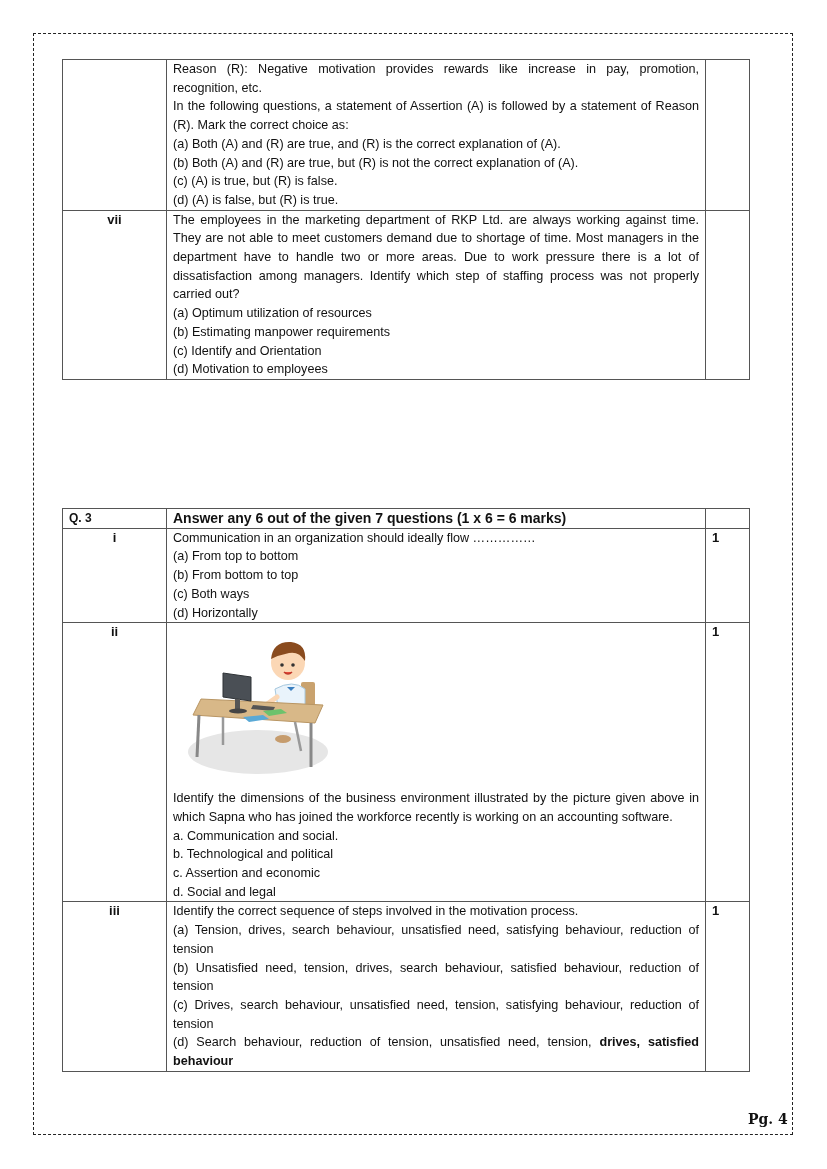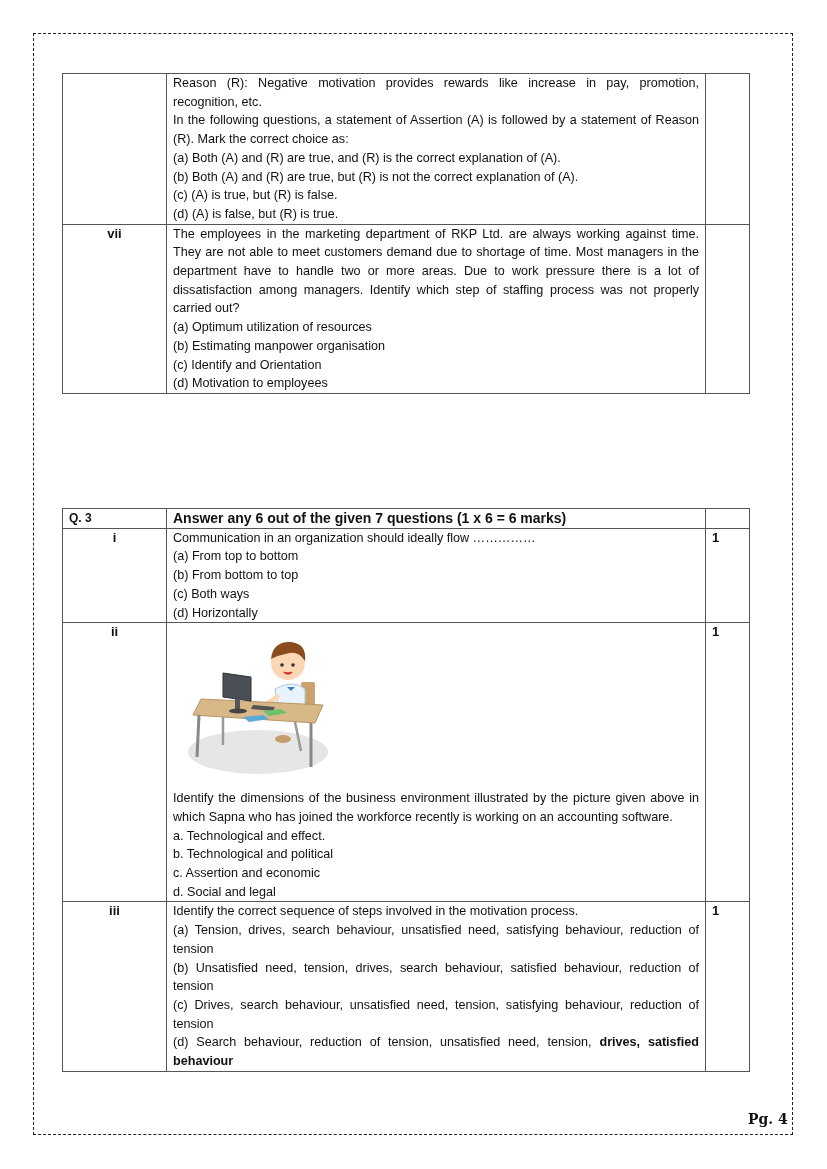--- a/index.html
+++ b/index.html
@@ -20,21 +20,21 @@
       border: 1px solid #555; vertical-align: top; padding: 0 6px;
     }
     col.c-num { width: 104px; }
     col.c-text { width: 539px; }
     col.c-marks { width: 44px; }
     td.num { text-align: center; font-weight: bold; font-size: 13px; padding-top: 1px; }
     td.marks { font-weight: bold; font-size: 13px; padding-left: 8px; padding-top: 1px; }
     td.text { text-align: justify; padding-top: 0px; padding-bottom: 0px; }
     .line { display: block; }
     .justify { text-align: justify; }
-    #table1 { top: 73px; }
+    #table1 { top: 59px; }
     #table2 { top: 508px; border-radius: 32px; }
     td.q3-label { font-weight: bold; font-size: 12px; text-align: left; padding-left: 8px; }
     td.q3-title { font-weight: bold; font-size: 14px; }
     .illustration { display: block; width: 160px; height: 150px; margin: 4px 0 12px 10px; }
     .page-number {
       position: absolute; left: 720px; top: 1111px;
       font-family: "DejaVu Serif", serif; font-weight: bold; font-size: 14px; margin-left: 28px;
     }
     b.inline-bold { font-weight: bold; }
   </style>
@@ -60,21 +60,21 @@
       <span class="line">(c) (A) is true, but (R) is false.</span>
       <span class="line">(d) (A) is false, but (R) is true.</span>
     </td>
     <td class="marks"></td>
   </tr>
   <tr>
     <td class="num">vii</td>
     <td class="text">
       <span class="line justify">The employees in the marketing department of RKP Ltd. are always working against time. They are not able to meet customers demand due to shortage of time. Most managers in the department have to handle two or more areas. Due to work pressure there is a lot of dissatisfaction among managers. Identify which step of staffing process was not properly carried out?</span>
       <span class="line">(a) Optimum utilization of resources</span>
-      <span class="line">(b) Estimating manpower organisation</span>
+      <span class="line">(b) Estimating manpower requirements</span>
       <span class="line">(c) Identify and Orientation</span>
       <span class="line">(d) Motivation to employees</span>
     </td>
     <td class="marks"></td>
   </tr>
 </tbody>
   </table>
 
 <table class="q" id="table2">
   <colgroup>
@@ -130,21 +130,21 @@
         <ellipse cx="55" cy="84" rx="9" ry="2.5" fill="#444"></ellipse>
 
         <polygon points="70,78 92,80 90,84 68,82" fill="#555"></polygon>
 
         <polygon points="60,90 80,88 86,92 66,95" fill="#5aa9d6"></polygon>
         <polygon points="80,84 98,82 104,86 86,89" fill="#6cc26c"></polygon>
 
         <ellipse cx="100" cy="112" rx="8" ry="4" fill="#c69c6d"></ellipse>
       </svg>
       <span class="line justify">Identify the dimensions of the business environment illustrated by the picture given above in which Sapna who has joined the workforce recently is working on an accounting software.</span>
-      <span class="line">a. Technological and effect.</span>
+      <span class="line">a. Communication and social.</span>
       <span class="line">b. Technological and political</span>
       <span class="line">c. Assertion and economic</span>
       <span class="line">d. Social and legal</span>
     </td>
     <td class="marks">1</td>
   </tr>
   <tr>
     <td class="num">iii</td>
     <td class="text">
       <span class="line">Identify the correct sequence of steps involved in the motivation process.</span>

